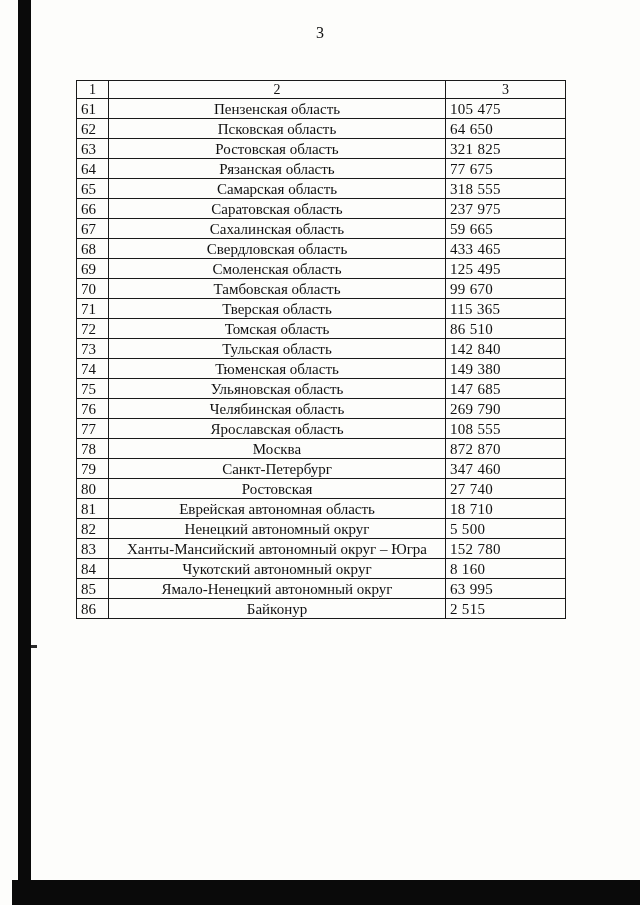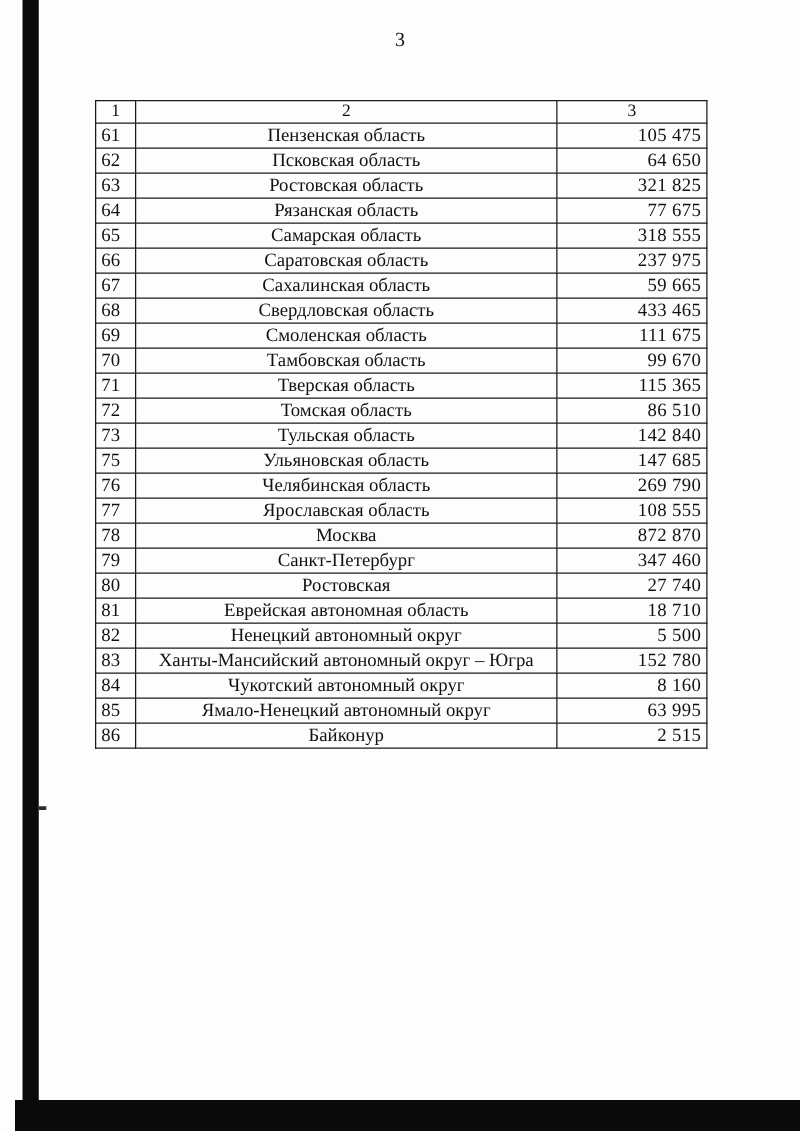--- a/index.html
+++ b/index.html
@@ -60,21 +60,21 @@
     font-weight: normal;
     text-align: center;
     font-size: 14px;
     height: 15px;
   }
   col.c-num   { width: 32px; }
   col.c-name  { width: 337px; }
   col.c-value { width: 120px; }
   td.cell-num   { }
   td.cell-name  { text-align: center; padding-left: 7px; }
-  td.cell-value { text-align: right; letter-spacing: 0.3px; }
+  td.cell-value { text-align: left; letter-spacing: 0.3px; }
 </style>
 </head>
 <body>
 
 <div class="page">
   <div class="scan-left"></div>
   <div class="scan-bottom"></div>
   <div class="scan-tick"></div>
 
   <div class="page-number">3</div>
@@ -129,21 +129,21 @@
           <td class="cell-value">59 665</td>
         </tr>
         <tr>
           <td class="cell-num">68</td>
           <td class="cell-name">Свердловская область</td>
           <td class="cell-value">433 465</td>
         </tr>
         <tr>
           <td class="cell-num">69</td>
           <td class="cell-name">Смоленская область</td>
-          <td class="cell-value">111 675</td>
+          <td class="cell-value">125 495</td>
         </tr>
         <tr>
           <td class="cell-num">70</td>
           <td class="cell-name">Тамбовская область</td>
           <td class="cell-value">99 670</td>
         </tr>
         <tr>
           <td class="cell-num">71</td>
           <td class="cell-name">Тверская область</td>
           <td class="cell-value">115 365</td>
@@ -152,20 +152,25 @@
           <td class="cell-num">72</td>
           <td class="cell-name">Томская область</td>
           <td class="cell-value">86 510</td>
         </tr>
         <tr>
           <td class="cell-num">73</td>
           <td class="cell-name">Тульская область</td>
           <td class="cell-value">142 840</td>
         </tr>
         <tr>
+          <td class="cell-num">74</td>
+          <td class="cell-name">Тюменская область</td>
+          <td class="cell-value">149 380</td>
+        </tr>
+        <tr>
           <td class="cell-num">75</td>
           <td class="cell-name">Ульяновская область</td>
           <td class="cell-value">147 685</td>
         </tr>
         <tr>
           <td class="cell-num">76</td>
           <td class="cell-name">Челябинская область</td>
           <td class="cell-value">269 790</td>
         </tr>
         <tr>

